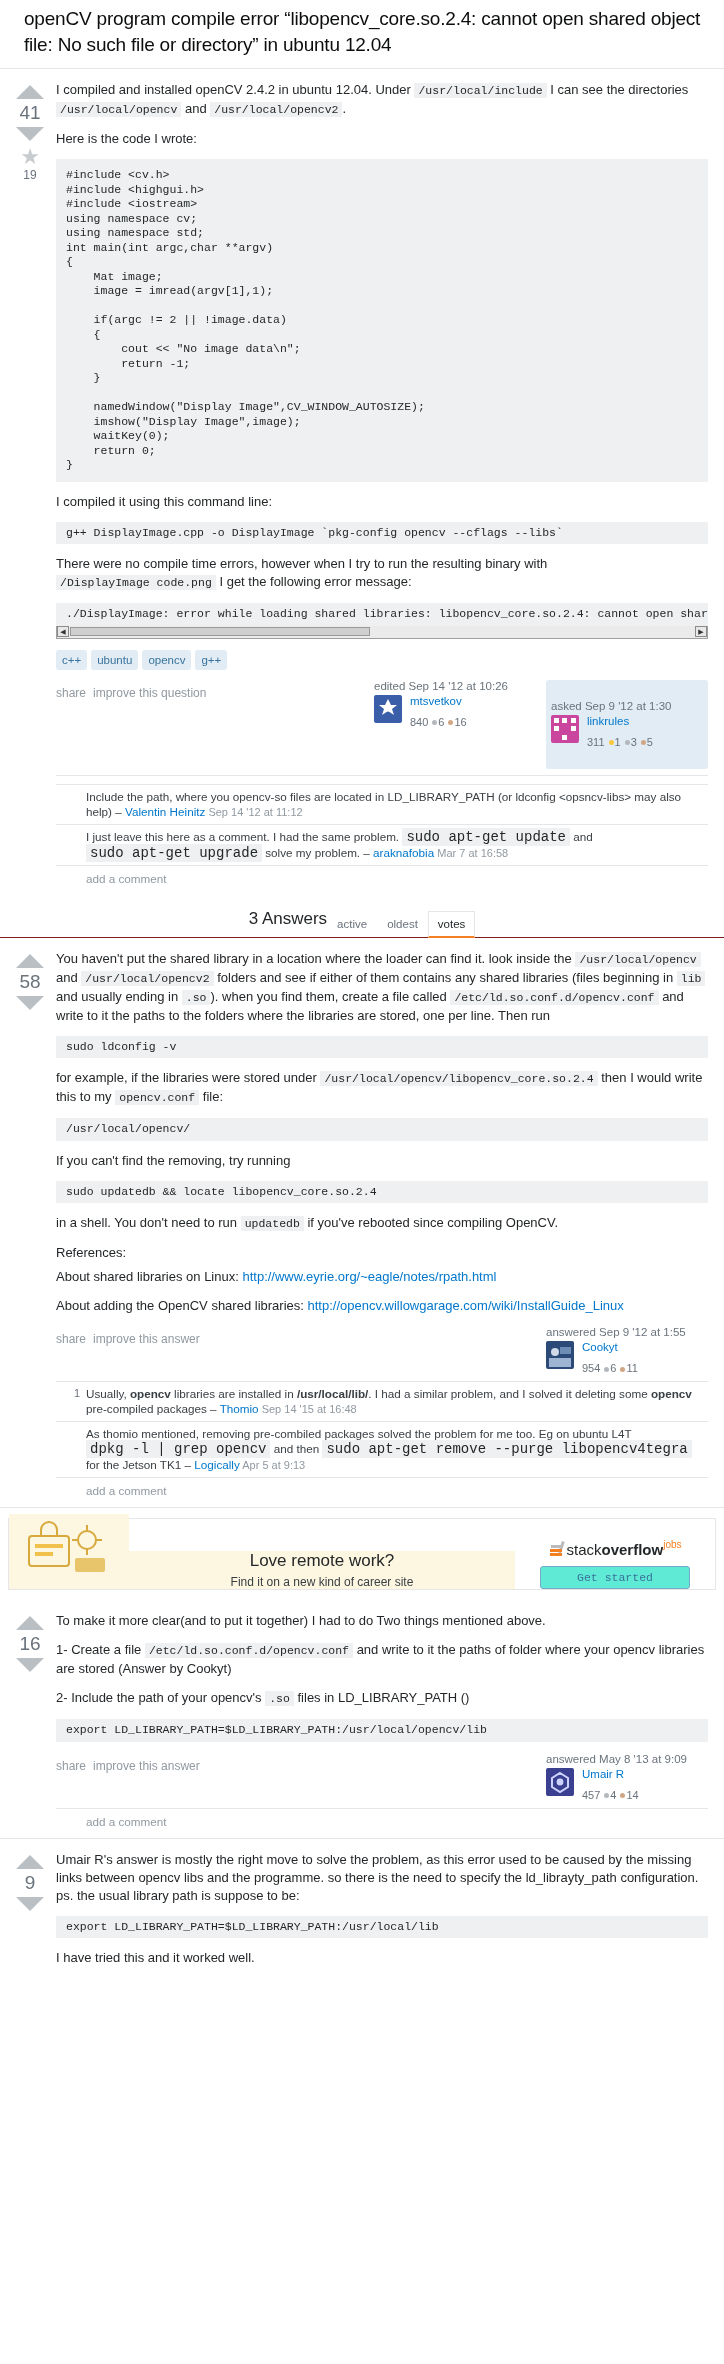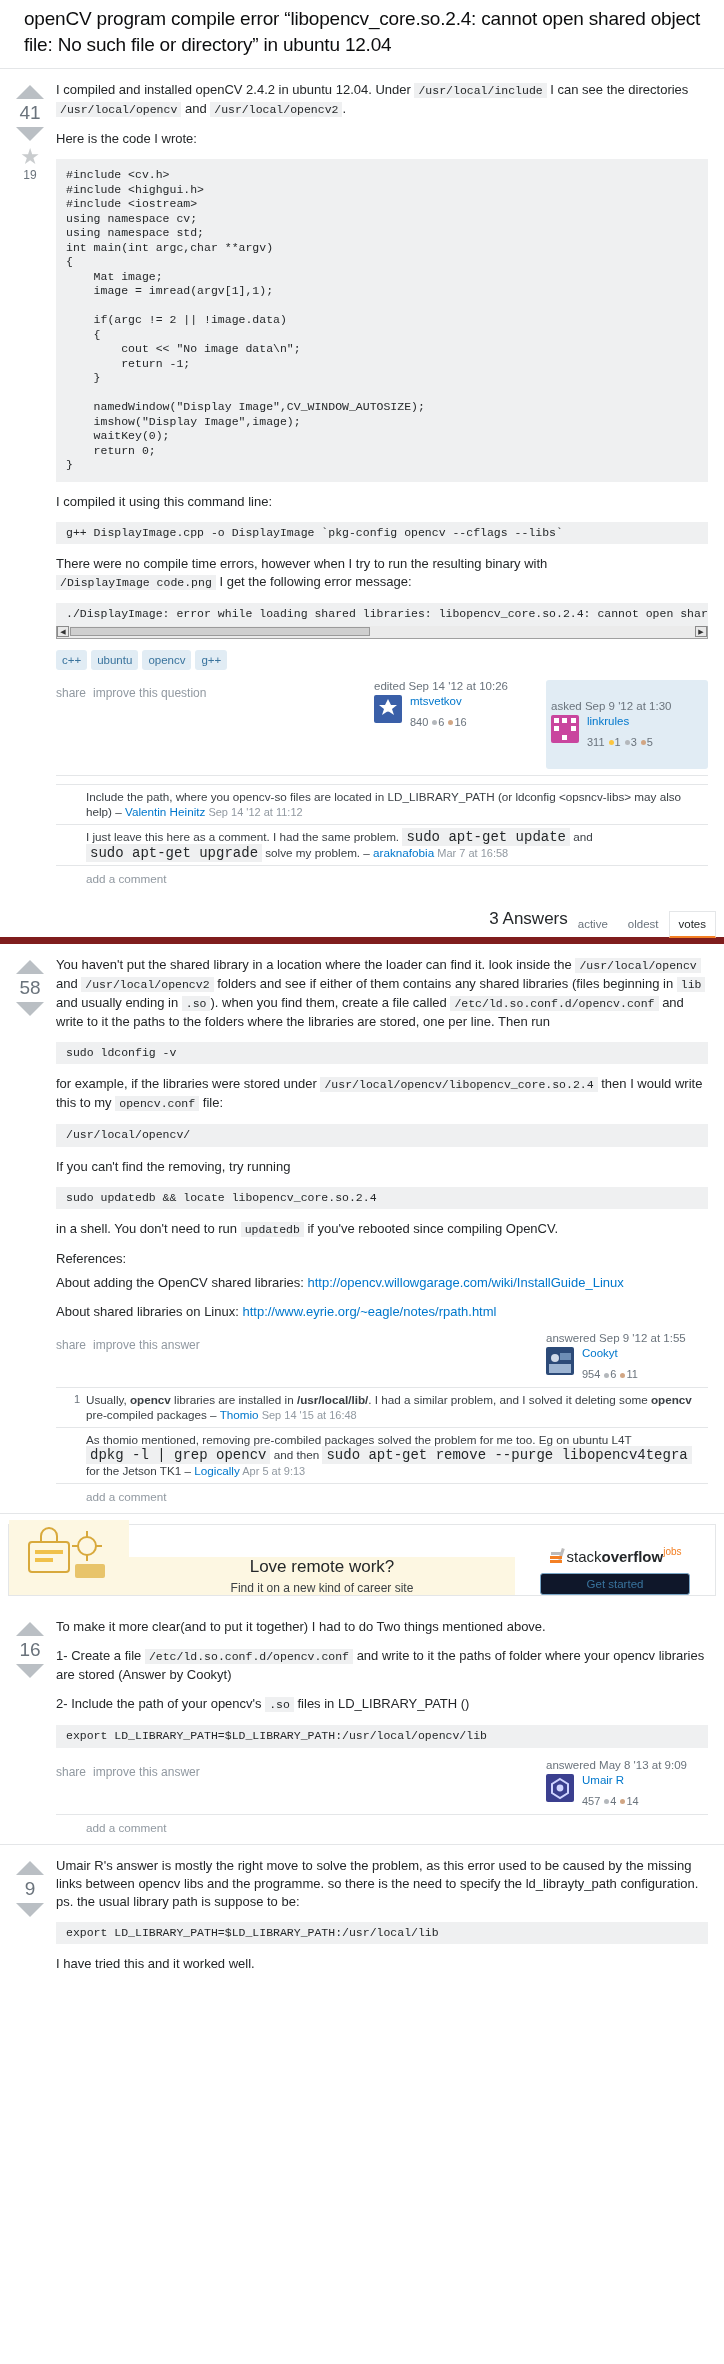--- a/index.html
+++ b/index.html
@@ -117,22 +117,22 @@
   }
   .comment .cscore { width: 30px; flex:0 0 30px; text-align:right; padding-right:6px; color:#6a737c; font-size:11px;}
   .comment .ctext { flex:1 1 auto; }
   .comment .ctext a.cuser { color:#0077cc; text-decoration:none; }
   .comment .cdate { color:#9199a1; font-size:11px; }
   .comment code.inline { font-size:14px; }
   .addcomment { padding: 6px 0 8px 30px; font-size:11.7px; color:#9199a1; }
 
   
   .answers-header {
-    display:flex; align-items:flex-end; justify-content:flex-end;
-    border-bottom: 7px solid #7f1d1d; padding: 10px 8px 0 8px; margin-top: 6px;
+    display:flex; align-items:flex-end; justify-content:center;
+    border-bottom: 1px solid #7f1d1d; padding: 10px 8px 0 8px; margin-top: 6px;
   }
   .answers-count { font-size:17px; color:#242729; font-weight:400; padding-bottom:8px;}
   .sorttabs { display:flex; }
   .sorttab {
     font-size:11.5px; color:#6a737c; padding: 6px 9px; border:1px solid transparent;
     border-bottom:none; position:relative; top:1px; cursor:pointer;
   }
   .sorttab.active { color:#242729; border-color:#e4e6e8; border-bottom:2px solid #f48024; background:#fff;}
 
   
@@ -148,22 +148,22 @@
   .ad-mid { flex:1 1 auto; background:#fdf7e2; display:flex; flex-direction:column;
             align-items:center; justify-content:center; }
   .ad-title { font-size:17px; color:#242729; }
   .ad-sub { font-size:12px; color:#3b4045; margin-top:4px;}
   .ad-right { width: 200px; flex:0 0 200px; display:flex; flex-direction:column;
               align-items:center; justify-content:center; gap:7px; padding: 0 10px;}
   .ad-logo { font-size:15px; color:#242729; }
   .ad-logo b { font-weight:bold; }
   .ad-logo .jobs { color:#f48024; font-size:10px; vertical-align:top;}
   .ad-btn {
-    border:1px solid #7aa7c7; color:#39739d; background:#0f172a;
-    font-size:11.5px; padding:4px 0; width:150px; text-align:center; border-radius:3px;
+    border:1px solid #7aa7c7; color:#39739d; background:#5eead4;
+    font-size:11.5px; padding:4px 0; width:150px; text-align:center; border-radius:3px;font-family:Liberation Mono, monospace;
   }
 
   .refs-label { margin-bottom: 6px !important; }
 </style>
 </head>
 <body>
 
 <div class="page">
 
   <div class="qtitle-wrap">
@@ -328,22 +328,22 @@
           <pre class="codeblock one">/usr/local/opencv/</pre>
 
           <p>If you can't find the removing, try running</p>
 
           <pre class="codeblock one">sudo updatedb &amp;&amp; locate libopencv_core.so.2.4</pre>
 
           <p><span>in a shell. You don't need to run </span><code class="inline">updatedb</code><span> if you've rebooted since compiling OpenCV.</span></p>
 
           <p class="refs-label">References:</p>
 
+          <p><span>About shared libraries on Linux: </span><a>http://www.eyrie.org/~eagle/notes/rpath.html</a></p>
           <p><span>About adding the OpenCV shared libraries: </span><a>http://opencv.willowgarage.com/wiki/InstallGuide_Linux</a></p>
-          <p><span>About shared libraries on Linux: </span><a>http://www.eyrie.org/~eagle/notes/rpath.html</a></p>
         </div>
 
         <div class="postmeta">
           <div class="postmenu">
             <a>share</a><a>improve this answer</a>
           </div>
           <div class="usercards">
             <div class="usercard">
               <div class="action">
                 <span>answered</span>

